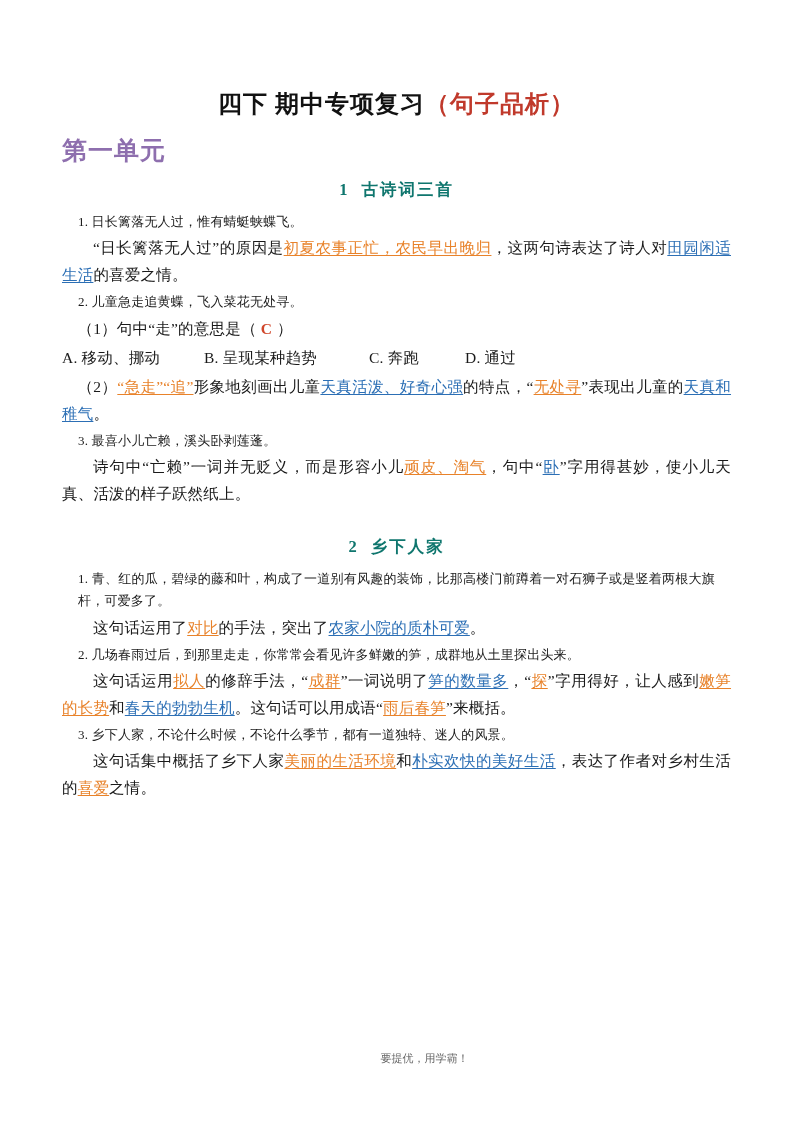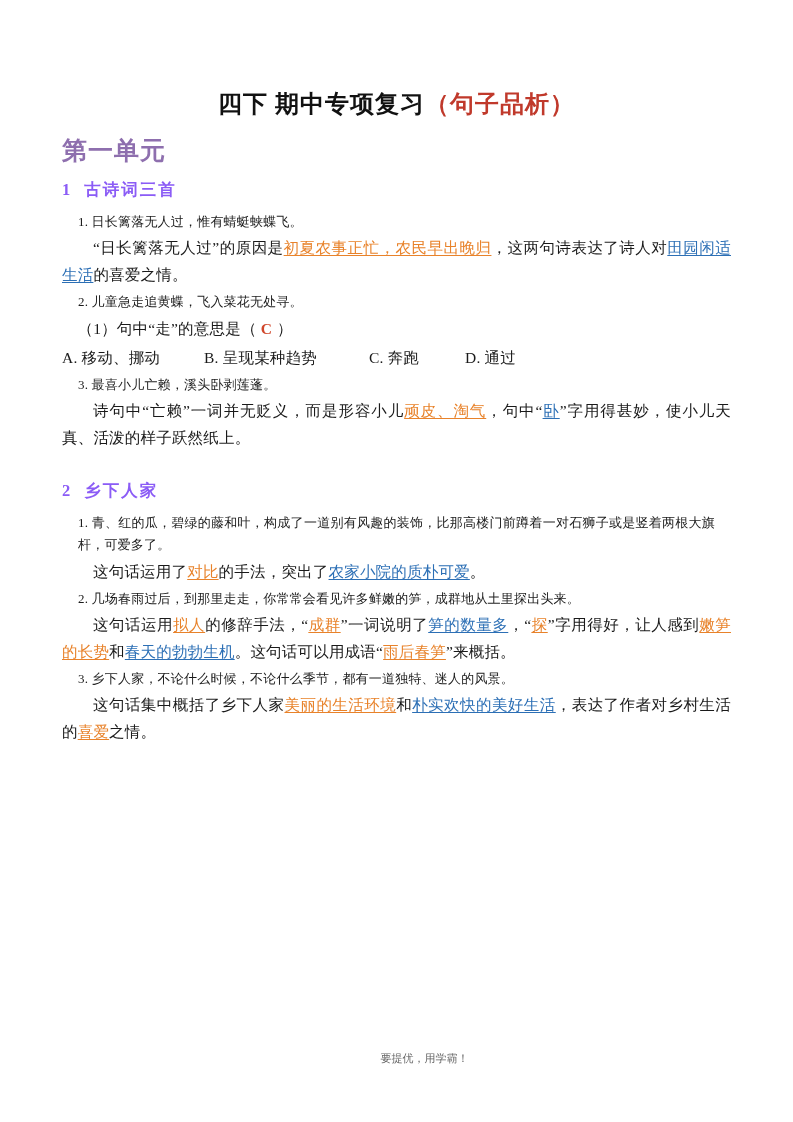--- a/index.html
+++ b/index.html
@@ -34,24 +34,24 @@
     color: #c0392b;
   }
   .unit-title {
     font-size: 25px;
     font-weight: bold;
     color: #8e6fae;
     margin: 0 0 10px 0;
     letter-spacing: 1px;
   }
   .lesson-heading {
-    text-align: left;
+    text-align: center;
     font-size: 16.5px;
     font-weight: bold;
-    color: #8b5cf6;
+    color: #0f766e;
     margin: 12px 0 10px 0;
     letter-spacing: 2px;
   }
   .lesson-heading .num {
     margin-right: 12px;
   }
   .q-line {
     font-size: 13px;
     font-weight: normal;
     line-height: 1.72;
@@ -130,20 +130,21 @@
 
   <div class="q-line">2. 儿童急走追黄蝶，飞入菜花无处寻。</div>
   <div class="a-line no-indent" style="text-indent:1em;">
     <span>（1）句中“走”的意思是（</span>
     <span class="ans-red">C</span>
     <span>）</span>
   </div>
   <div class="opt-line">
     <span class="opt sp-a">A. 移动、挪动</span><span class="opt sp-b">B. 呈现某种趋势</span><span class="opt sp-c">C. 奔跑</span><span class="opt">D. 通过</span>
   </div>
+  <div class="a-line no-indent" style="text-indent:1em;"><span>（2）</span><span class="u-orange">“急走”“追”</span><span>形象地刻画出儿童</span><span class="u-blue">天真活泼、好奇心强</span><span>的特点，“</span><span class="u-orange">无处寻</span><span>”表现出儿童的</span><span class="u-blue">天真和稚气</span><span>。</span></div>
 
   <div class="q-line">3. 最喜小儿亡赖，溪头卧剥莲蓬。</div>
   <div class="a-line"><span>诗句中“亡赖”一词并无贬义，而是形容小儿</span><span class="u-orange">顽皮、淘气</span><span>，句中“</span><span class="u-blue">卧</span><span>”字用得甚妙，使小儿天真、活泼的样子跃然纸上。</span></div>
 
   <div class="gap-big"></div>
 
   <div class="lesson-heading">
     <span class="num">2</span><span>乡下人家</span>
   </div>
 

